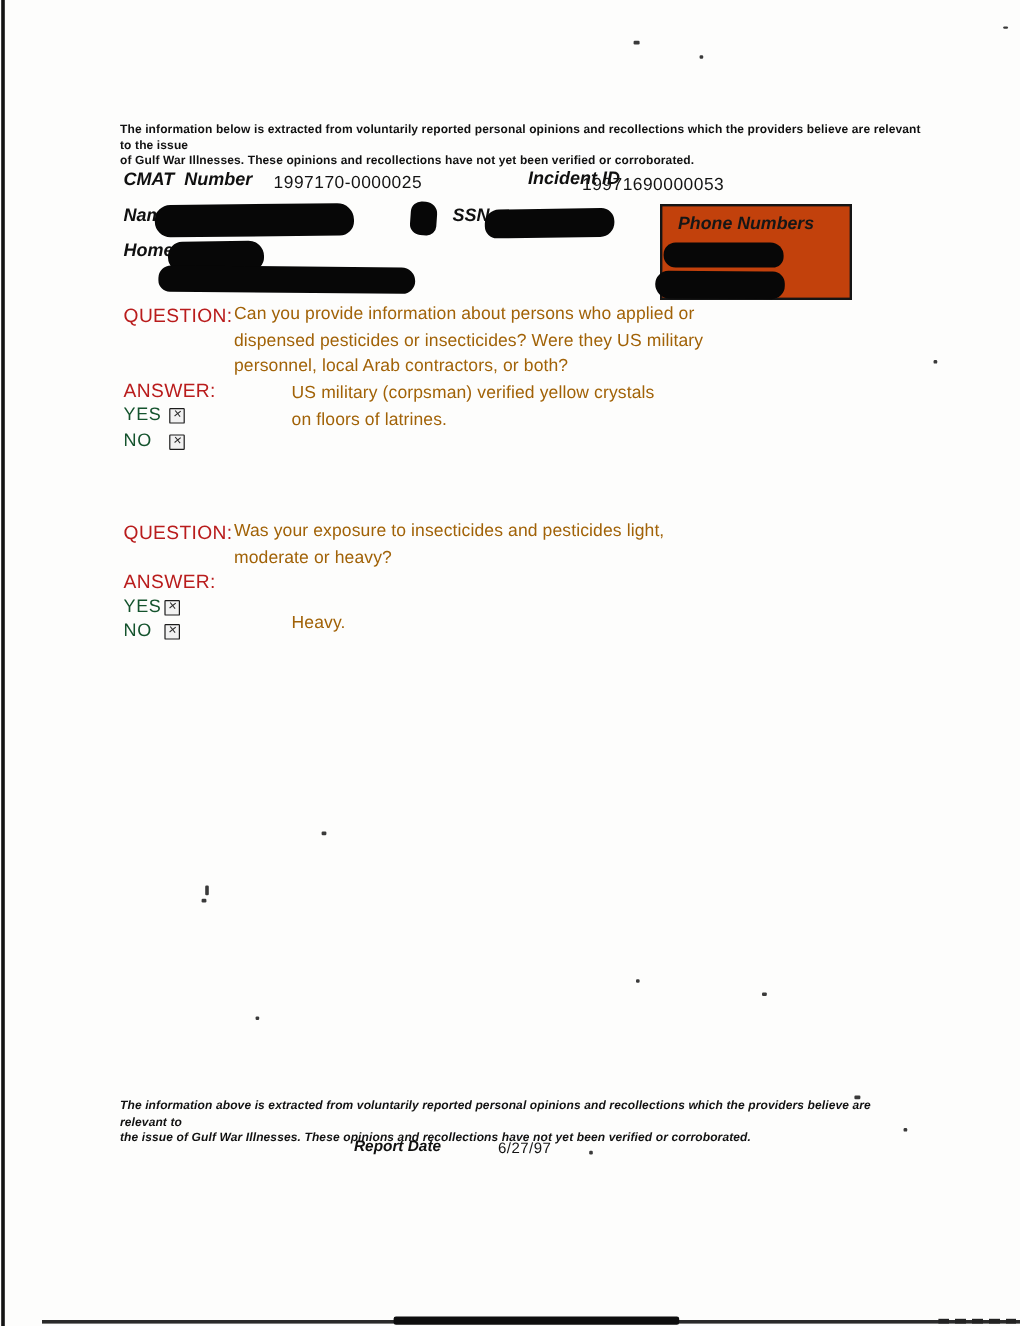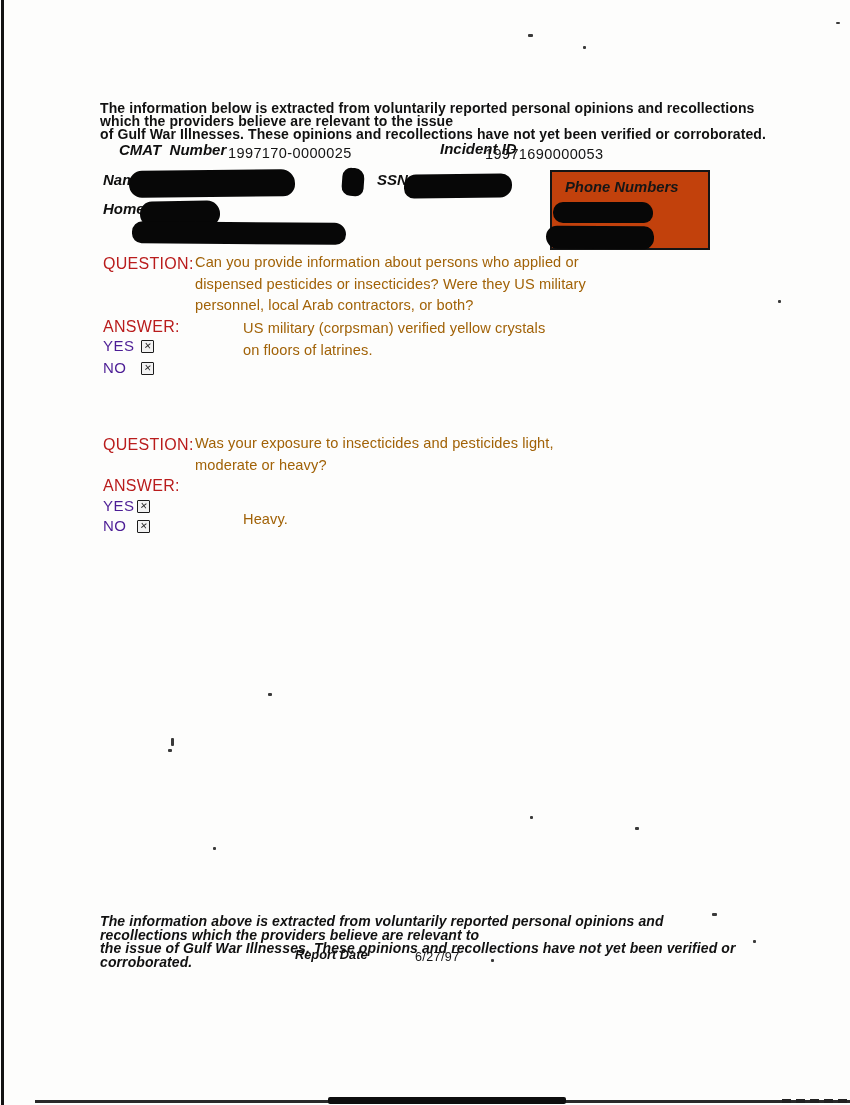--- a/index.html
+++ b/index.html
@@ -8,34 +8,34 @@
     font-family:"Liberation Sans",sans-serif;color:#161616;overflow:hidden;
   }
   
   .edge-left{position:absolute;left:1px;top:0;width:3px;height:1105px;background:#131313;}
   .bottom-bar{position:absolute;left:35px;top:1100px;width:815px;height:3px;background:#2a2a2a;}
   .bottom-bar-thick{position:absolute;left:328px;top:1097px;width:238px;height:7px;background:#0e0e0e;border-radius:2px;}
   .bottom-dashes{position:absolute;left:782px;top:1099px;width:66px;height:4px;
     background:repeating-linear-gradient(90deg,#222 0 9px,transparent 9px 14px);}
   .speck{position:absolute;background:#3a3a3a;border-radius:1px;}
   
-  .note{position:absolute;font-size:14px;line-height:13px;font-weight:bold;white-space:pre-line;letter-spacing:0.1px;color:#111;}
+  .note{position:absolute;font-size:10px;line-height:13px;font-weight:bold;white-space:pre-line;letter-spacing:0.1px;color:#111;}
   .note-top{left:100px;top:102px;width:670px;}
   .note-bottom{left:100px;top:915px;width:650px;font-style:italic;line-height:13.5px;}
   
   .blabel{position:absolute;font-weight:bold;font-style:italic;font-size:15px;white-space:pre;color:#101010;}
   .fval{position:absolute;font-size:14.5px;letter-spacing:0.4px;color:#131313;}
   
   .redact{position:absolute;background:#070707;z-index:3;}
   
   .phone-box{position:absolute;left:550px;top:170px;width:156px;height:76px;border:2px solid #151515;background:#c2410c;}
   
   .qlabel{position:absolute;font-size:16px;letter-spacing:0.3px;color:#b91c1c;}
   .qtext{position:absolute;font-size:14.6px;line-height:21.5px;white-space:pre-line;color:#a16207;letter-spacing:0.1px;}
-  .yn{position:absolute;font-size:15px;letter-spacing:0.5px;color:#4c1d95;}
+  .yn{position:absolute;font-size:15px;letter-spacing:0.5px;color:#14532d;}
   .checkbox{position:absolute;width:13px;height:13px;border:1.5px solid #1c1c1c;border-radius:1px;
     display:flex;align-items:center;justify-content:center;background:#f2f2f2;box-sizing:border-box;}
   .checkbox .mark{font-size:9px;line-height:9px;color:#2b2b2b;font-family:"DejaVu Sans",sans-serif;transform:rotate(6deg);}
   
   .rd-label{position:absolute;left:295px;top:947px;font-weight:bold;font-style:italic;font-size:12.8px;color:#101010;}
   .rd-value{position:absolute;left:415px;top:950px;font-size:12.5px;letter-spacing:0.4px;color:#131313;}
 </style>
 </head>
 <body>
 
@@ -55,21 +55,21 @@
   <div class="speck" style="left:530px;top:816px;width:3px;height:3px"></div>
   <div class="speck" style="left:635px;top:827px;width:4px;height:3px"></div>
   <div class="speck" style="left:213px;top:847px;width:3px;height:3px"></div>
   <div class="speck" style="left:712px;top:913px;width:5px;height:3px"></div>
   <div class="speck" style="left:753px;top:940px;width:3px;height:3px"></div>
   <div class="speck" style="left:491px;top:959px;width:3px;height:3px"></div>
 
   <div class="note note-top">The information below is extracted from voluntarily reported personal opinions and recollections which the providers believe are relevant to the issue
 of Gulf War Illnesses.  These opinions and recollections have not yet been verified or corroborated.</div>
 
-  <div class="blabel" style="left:103px;top:141px;margin-left:16px;">CMAT  Number</div>
+  <div class="blabel" style="left:103px;top:141px;">CMAT  Number</div>
   <div class="fval" style="left:228px;top:145px;">1997170-0000025</div>
   <div class="blabel" style="left:394px;top:140px;margin-left:46px;">Incident ID</div>
   <div class="fval" style="left:485px;top:146px;">19971690000053</div>
 
   <div class="blabel" style="left:103px;top:171px;z-index:1;">Name</div>
   <div class="redact" style="left:129px;top:170px;width:166px;height:27px;border-radius:13px 14px 12px 13px;transform:rotate(-0.6deg);"></div>
   <div class="redact" style="left:342px;top:168px;width:22px;height:28px;border-radius:9px 10px 8px 9px;transform:rotate(4deg);"></div>
   <div class="blabel" style="left:377px;top:171px;z-index:1;">SSN</div>
   <div class="redact" style="left:404px;top:174px;width:108px;height:24px;border-radius:12px 11px 12px 10px;transform:rotate(-0.8deg);"></div>
 

